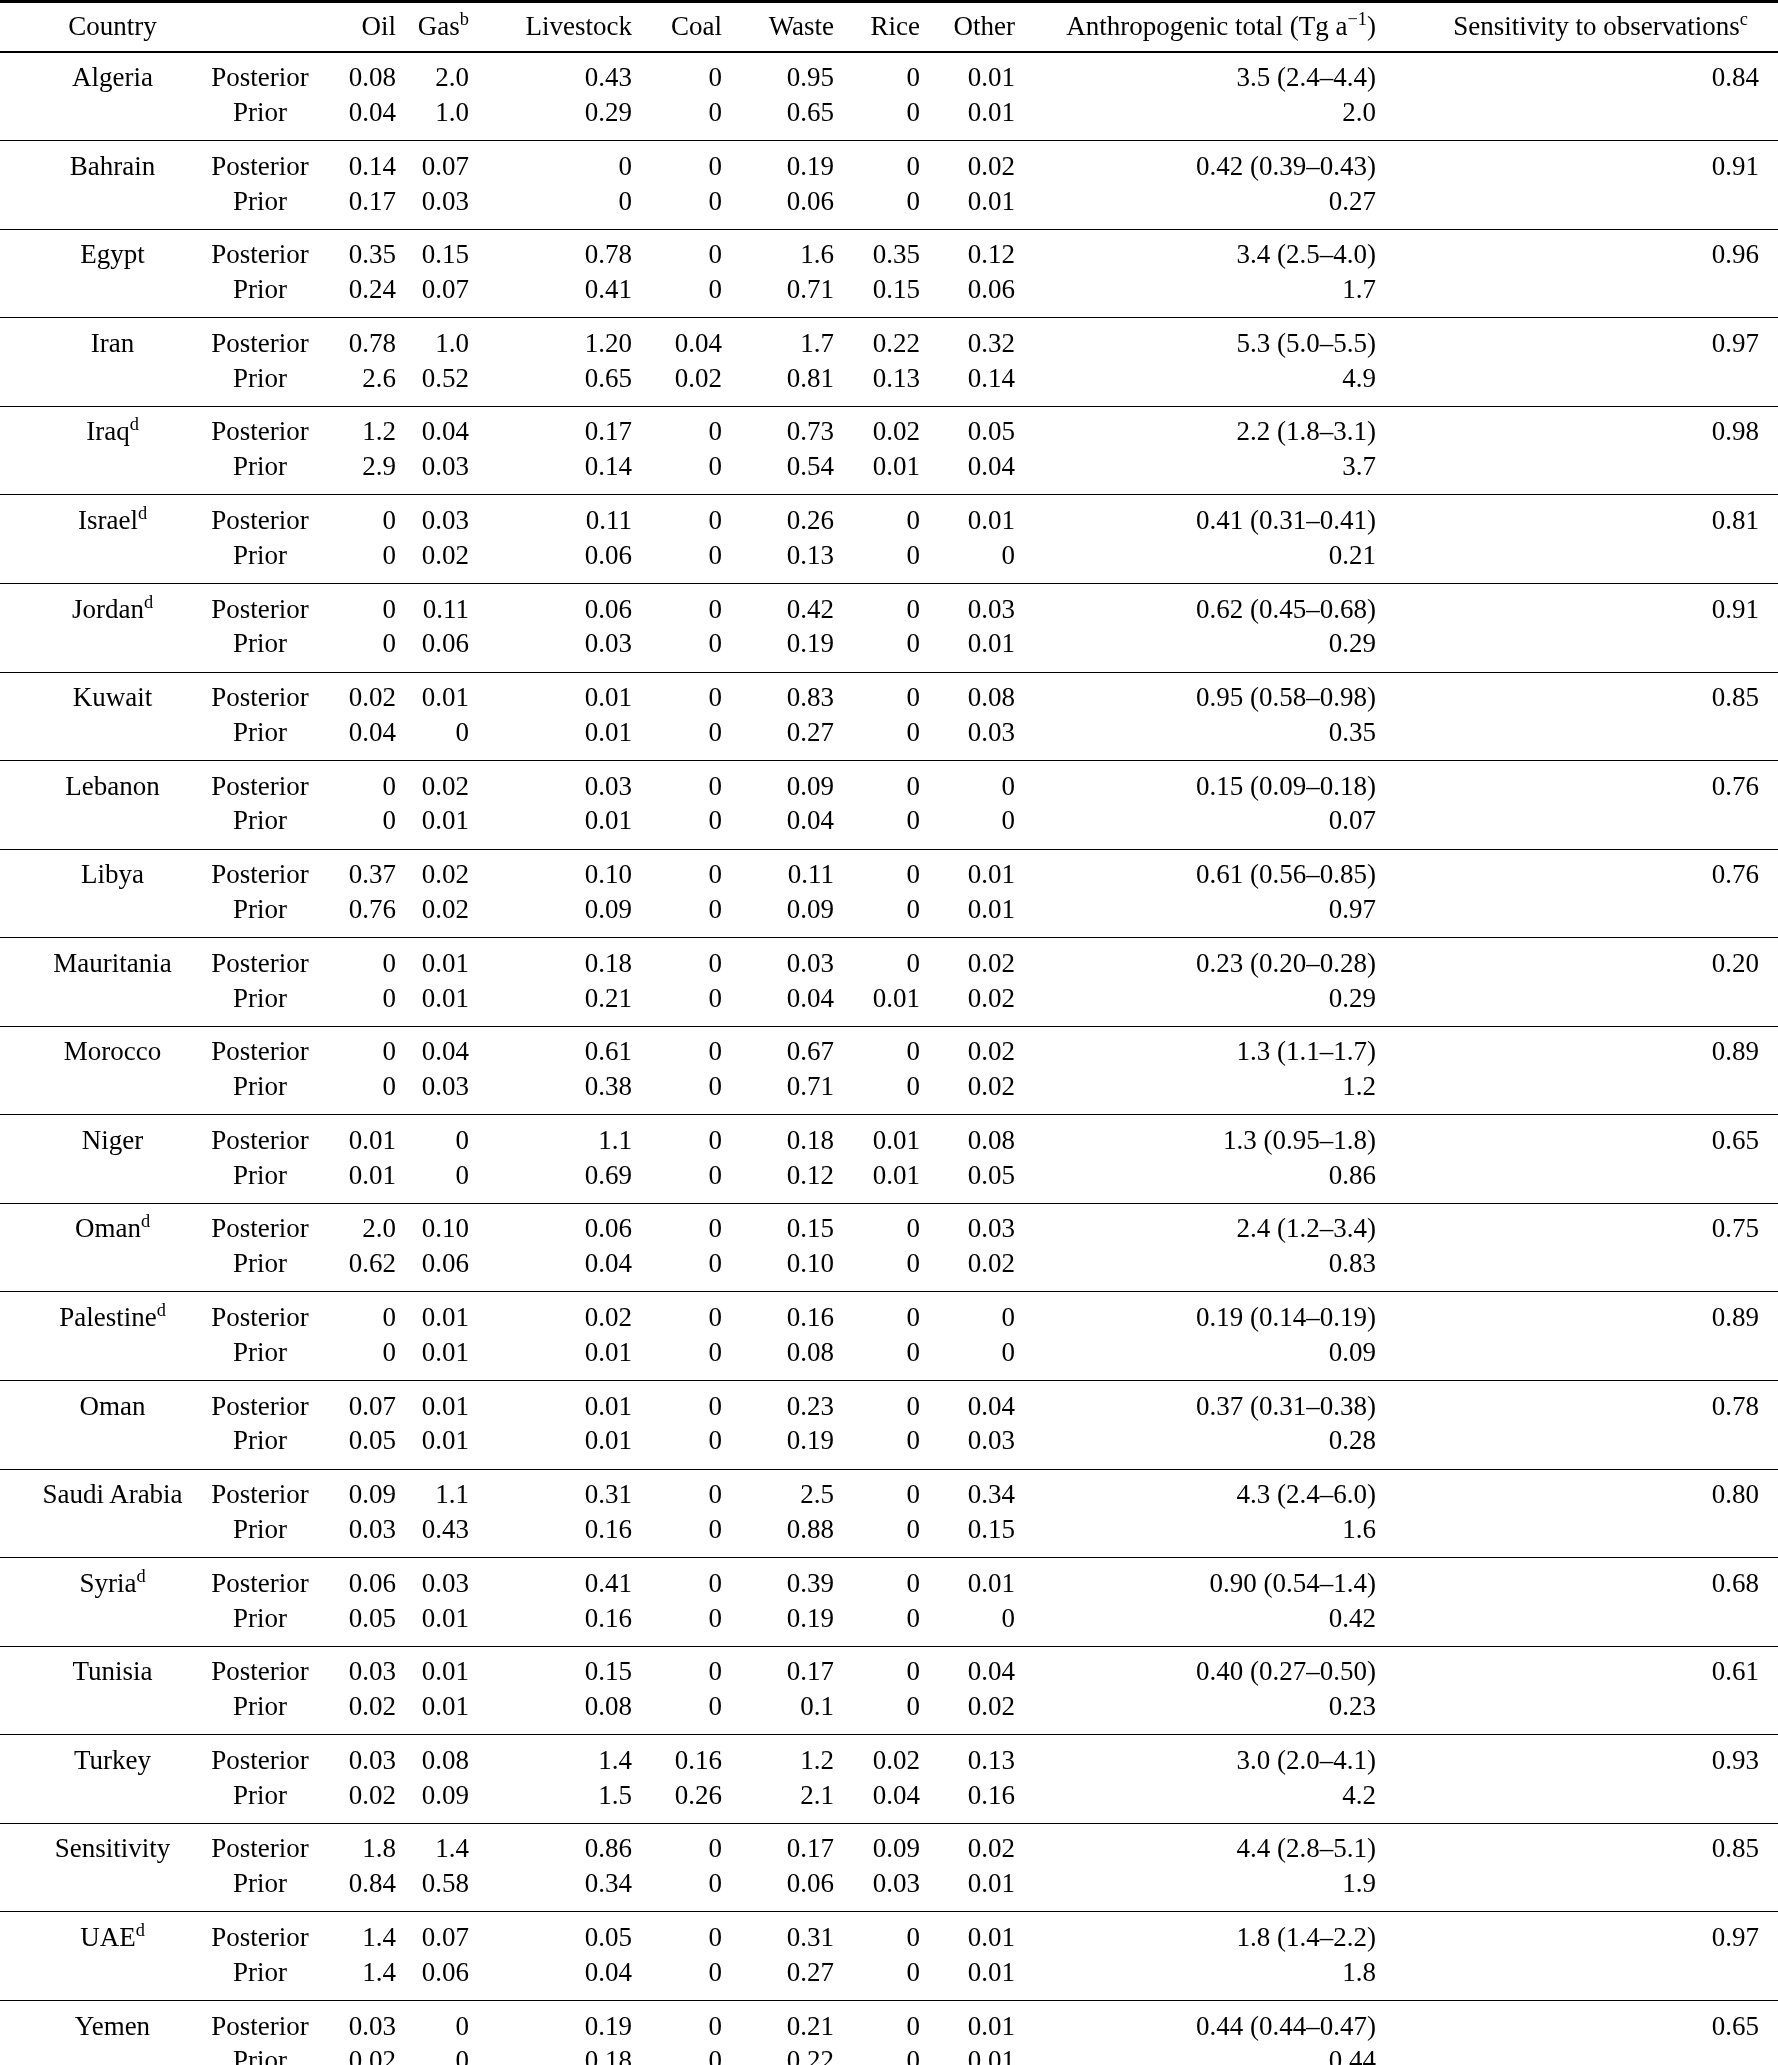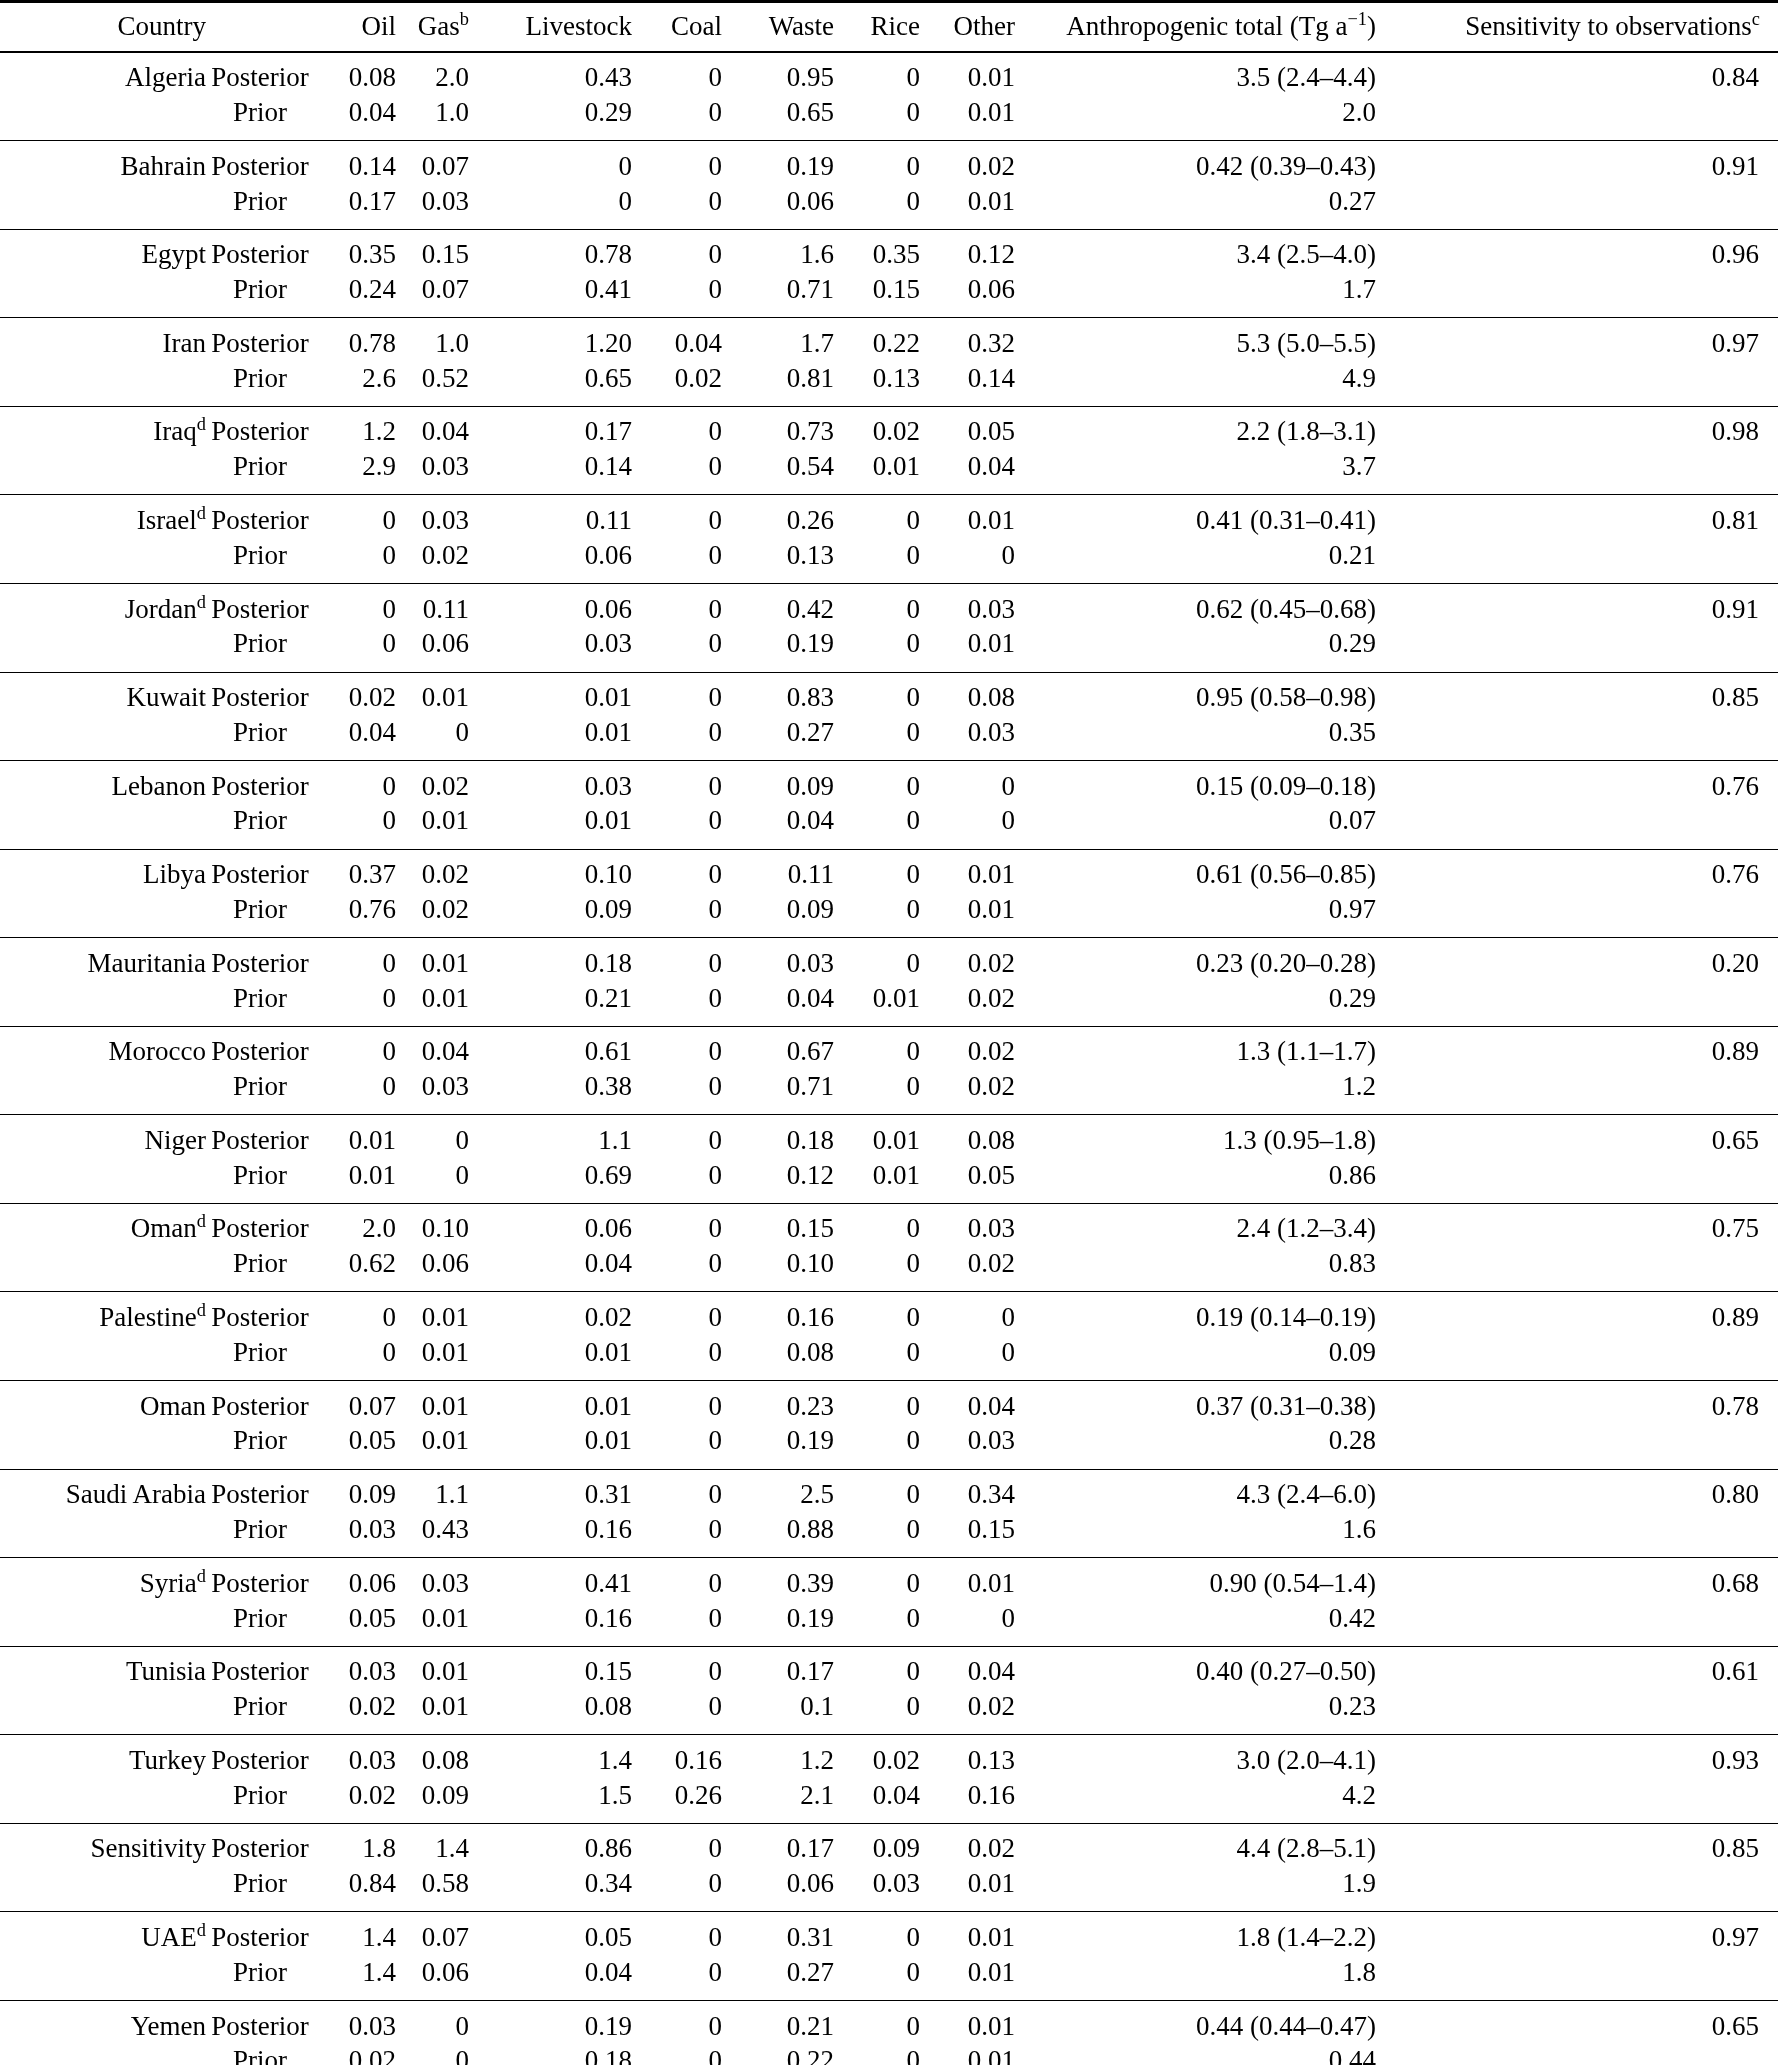--- a/index.html
+++ b/index.html
@@ -34,25 +34,25 @@
     overflow: hidden;
     line-height: 33px;
     padding: 0;
   }
   thead th {
     padding-top: 6.9px;
     padding-bottom: 7.7px;
   }
   tbody tr:first-child td { padding-top: 8.6px; padding-bottom: 0.9px; }
   tbody tr:last-child td  { padding-top: 0.9px;  padding-bottom: 11.2px; }
-  .col-country   { text-align: right;  padding-left: 19px; }
+  .col-country   { text-align: center;  padding-left: 19px; }
   .col-rowlabel  { text-align: center; }
   .col-num       { text-align: right; }
   .col-sensitivity { padding-right: 19px; }
-  th.col-sensitivity { padding-right: 18px; text-align: right; }
+  th.col-sensitivity { padding-right: 30px; text-align: right; }
   sup {
     font-size: 68%;
     line-height: 0;
     vertical-align: super;
   }
 </style>
 </head>
 <body>
 
 <div class="page">

